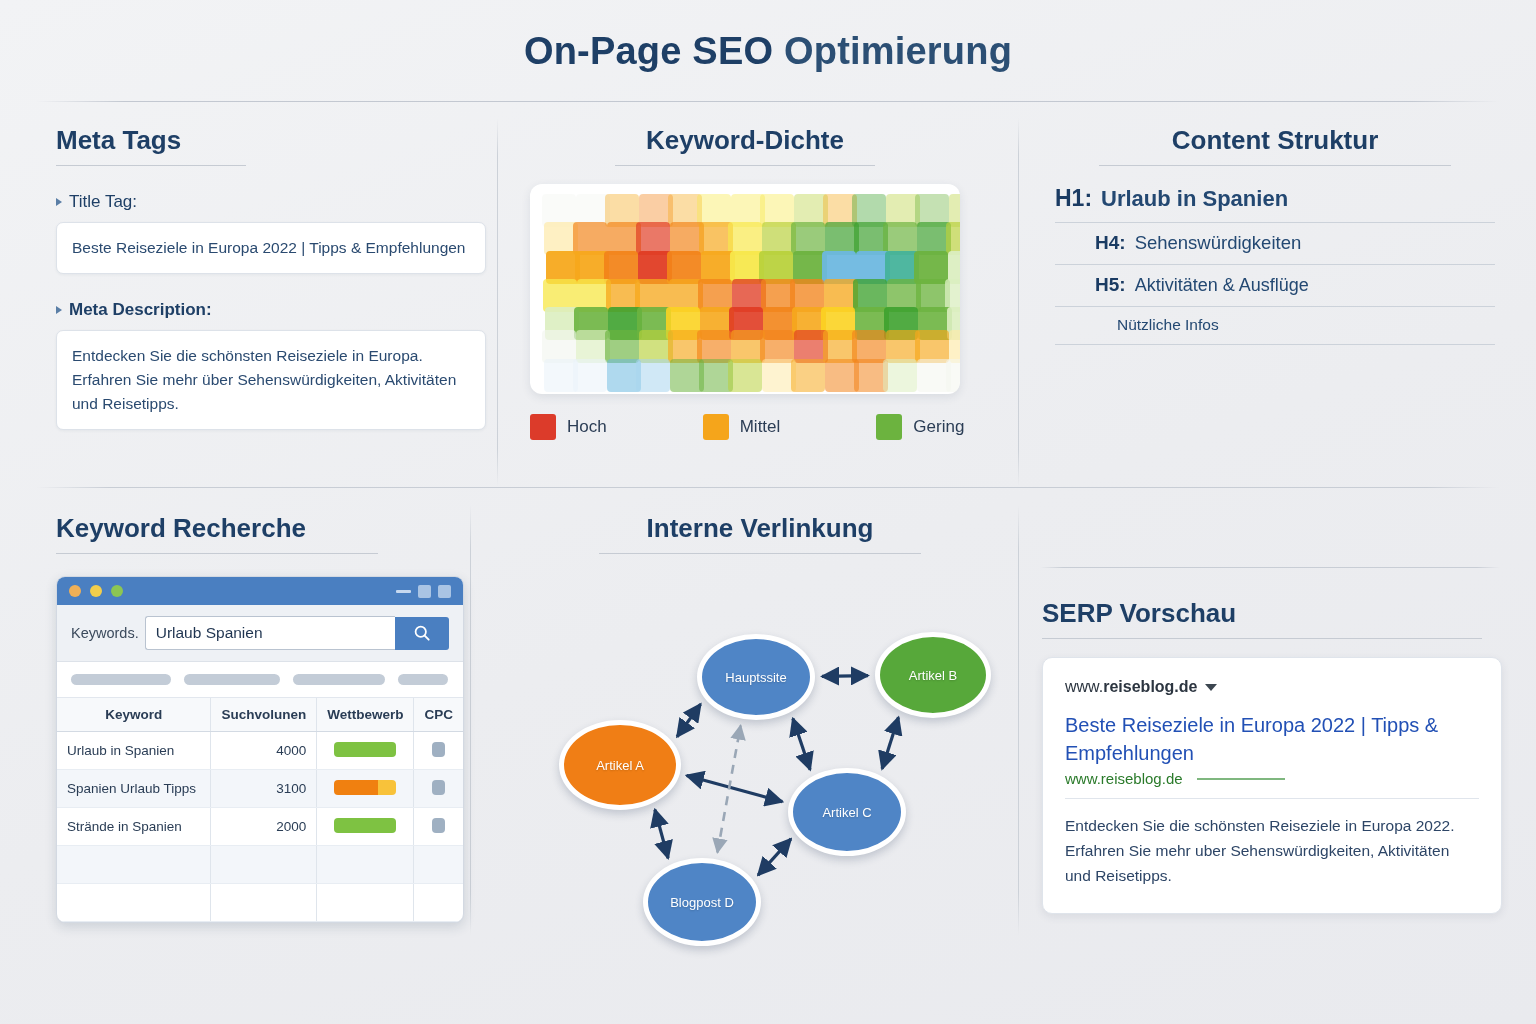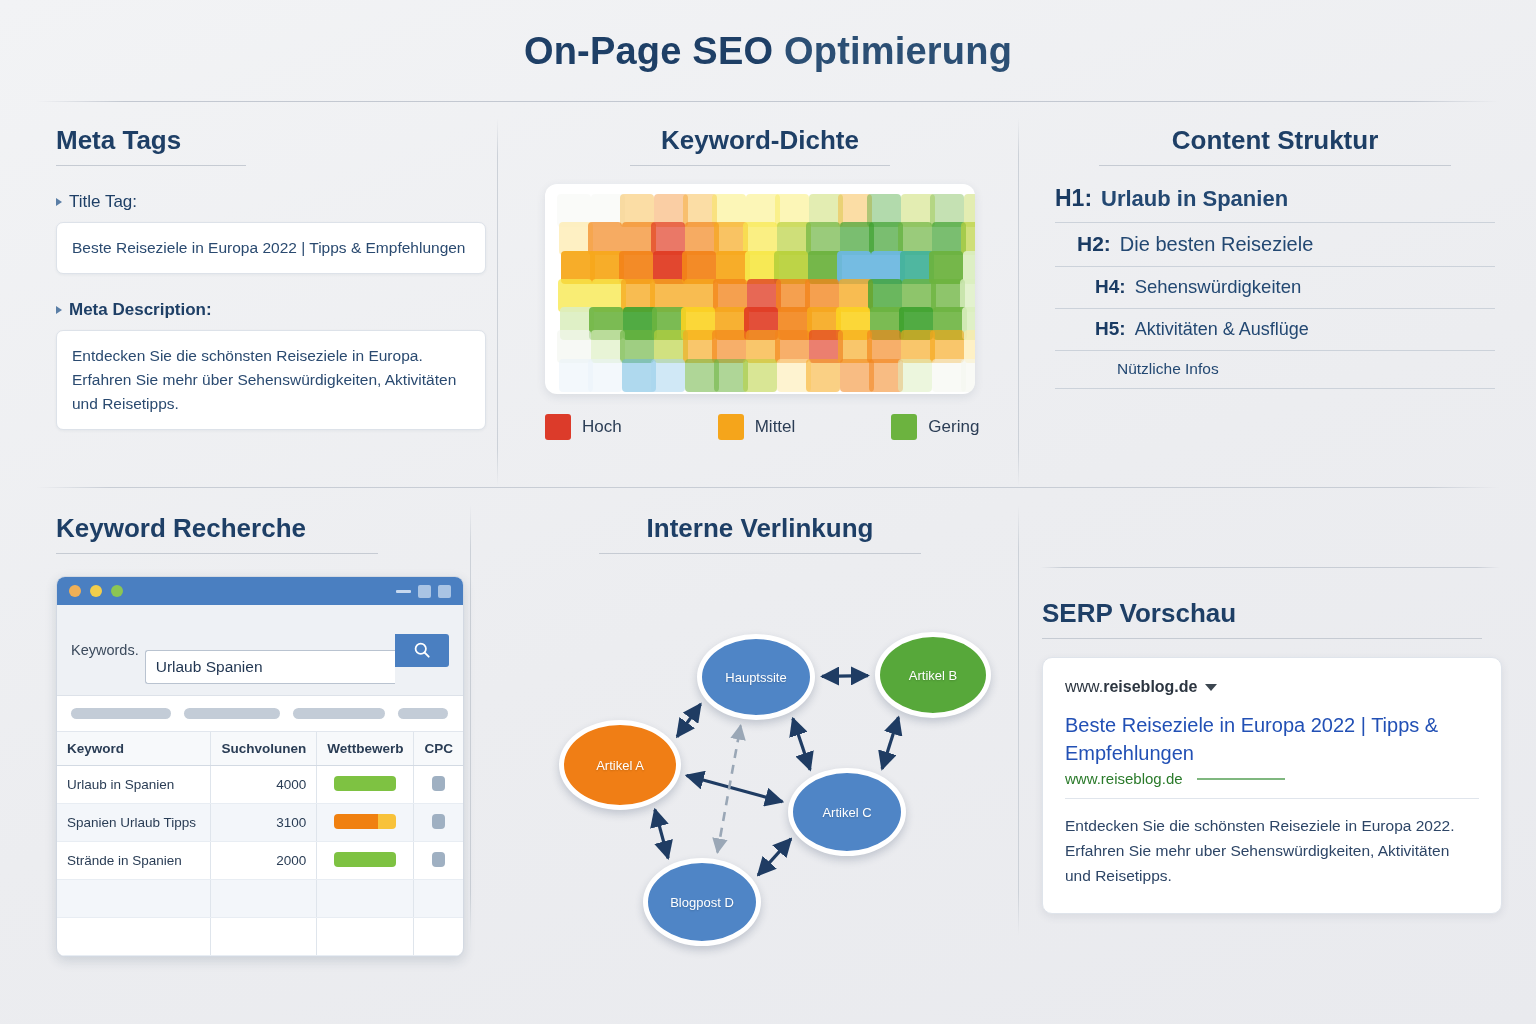--- a/index.html
+++ b/index.html
@@ -37,21 +37,21 @@
                  font-size:17px; color:#1e3f66; }
   .field-label.bold { font-weight:bold; }
   .tri { width:0;height:0;border-left:6px solid #4d6versions; }
   .tri { width:0;height:0;border-top:4.5px solid transparent;border-bottom:4.5px solid transparent;
          border-left:6px solid #5a7ea6; }
   .box { margin-top:10px; background:#fff; border:1px solid #dde2e9; border-radius:7px;
          padding:13px 15px; font-size:15.5px; line-height:1.55; color:#2a4a70;
          box-shadow:0 1px 3px rgba(40,60,90,.06); }
 
   
-  #dichte { position:absolute; left:545px; top:125px; width:430px; }
+  #dichte { position:absolute; left:530px; top:125px; width:430px; }
   #dichte .sec-head { text-align:center; }
   #dichte .sec-underline { width:260px; margin-left:auto; margin-right:auto; }
   .heat-card { margin-top:18px; background:#fff; border-radius:12px; height:210px;
                box-shadow:0 3px 10px rgba(40,60,90,.10); position:relative; overflow:hidden; }
   .heat-grid { position:absolute; left:14px; top:12px; width:404px; height:186px; }
   .tile { position:absolute; border-radius:4px; }
   .legend { margin-top:20px; display:flex; align-items:center; }
   .leg-item { display:flex; align-items:center; gap:11px; font-size:17px; color:#2b3d55; }
   .swatch { width:26px; height:26px; border-radius:3px; }
 
@@ -74,21 +74,21 @@
             padding:0 12px; justify-content:space-between; }
   .dots { display:flex; gap:9px; }
   .dot { width:12px;height:12px;border-radius:50%; }
   .wins { display:flex; gap:7px; align-items:center; }
   .wmin { width:15px;height:3px;background:#c6d8ef;border-radius:1px; }
   .wsq { width:13px;height:13px;background:#a9c4e4;border-radius:2px; }
   .bw-search { background:#eef1f5; display:flex; align-items:center; gap:0;
                padding:11px 14px; border-bottom:1px solid #dde2e9; }
   .kw-label { font-size:14.5px; color:#3b4a5c; margin-right:6px; white-space:nowrap; }
   .kw-input { flex:1; background:#fff; border:1px solid #b9c3d0; border-right:none;
-              border-radius:3px 0 0 3px; padding:7px 10px; font-size:15.5px; color:#1f3category;margin-top:34px; }
+              border-radius:3px 0 0 3px; padding:7px 10px; font-size:15.5px; color:#1f3category; }
   .kw-input { color:#1f3450; }
   .kw-btn { width:54px; height:33px; background:#4a7fc1; border-radius:0 3px 3px 0;
             display:flex; align-items:center; justify-content:center; }
   .skel { background:#fff; padding:12px 14px; display:flex; gap:13px;
           border-bottom:1px solid #e2e7ee; }
   .pill { height:11px; border-radius:6px; background:#c3ccd7; }
   table.kw { width:100%; border-collapse:collapse; font-size:13.5px; color:#2a3d55; }
   table.kw th { font-weight:bold; padding:9px 10px; border-bottom:1px solid #d3dae3;
                 background:#f7f9fb; font-size:13.5px; }
   table.kw td { padding:8px 10px; border-bottom:1px solid #e8edf3; height:38px; }
@@ -287,24 +287,20 @@
   </section>
 
   <section id="struktur">
     <div class="sec-head">Content Struktur</div>
     <div class="sec-underline"></div>
     <div id="struktur-rows" style="margin-top:10px;">
         <div class="h-row" style="padding-left: 0px;">
           <span class="h-tag" style="font-size: 23px;">H1:</span>
           <span class="h-txt" style="font-size: 22px; font-weight: bold;">Urlaub in Spanien</span>
         </div>
-        <div class="h-row" style="padding-left: 22px;">
-          <span class="h-tag" style="font-size: 21px;">H2:</span>
-          <span class="h-txt" style="font-size: 20px;">Die besten Reiseziele</span>
-        </div>
         <div class="h-row" style="padding-left: 40px;">
           <span class="h-tag" style="font-size: 19px;">H4:</span>
           <span class="h-txt" style="font-size: 18.5px;">Sehenswürdigkeiten</span>
         </div>
         <div class="h-row" style="padding-left: 40px;">
           <span class="h-tag" style="font-size: 19px;">H5:</span>
           <span class="h-txt" style="font-size: 18px;">Aktivitäten &amp; Ausflüge</span>
         </div>
         <div class="h-row" style="padding-left: 62px;">
           <span class="h-txt" style="font-size: 15.5px;">Nützliche Infos</span>
@@ -344,21 +340,21 @@
       <div class="skel" id="skeleton">
           <span class="pill" style="flex: 0 0 100px;"></span>
           <span class="pill" style="flex: 0 0 96px;"></span>
           <span class="pill" style="flex: 0 0 92px;"></span>
           <span class="pill" style="flex: 0 0 50px;"></span>
         </div>
 
       <table class="kw">
         <thead>
             <tr id="kw-head">
-              <th class="c-kw" style="text-align: left;">Keyword</th>
+              <th class="c-kw" style="text-align: center;">Keyword</th>
               <th class="c-vol" style="text-align: right;">Suchvolunen</th>
               <th class="c-comp" style="text-align: center;">Wettbewerb</th>
               <th class="c-cpc" style="text-align: center;">CPC</th>
             </tr>
           </thead>
         <tbody id="kw-body">
             <tr>
               <td class="c-kw">Urlaub in Spanien</td>
               <td class="c-vol">4000</td>
               <td class="c-comp"><span class="bar" style="background:#7ec242"></span></td>

